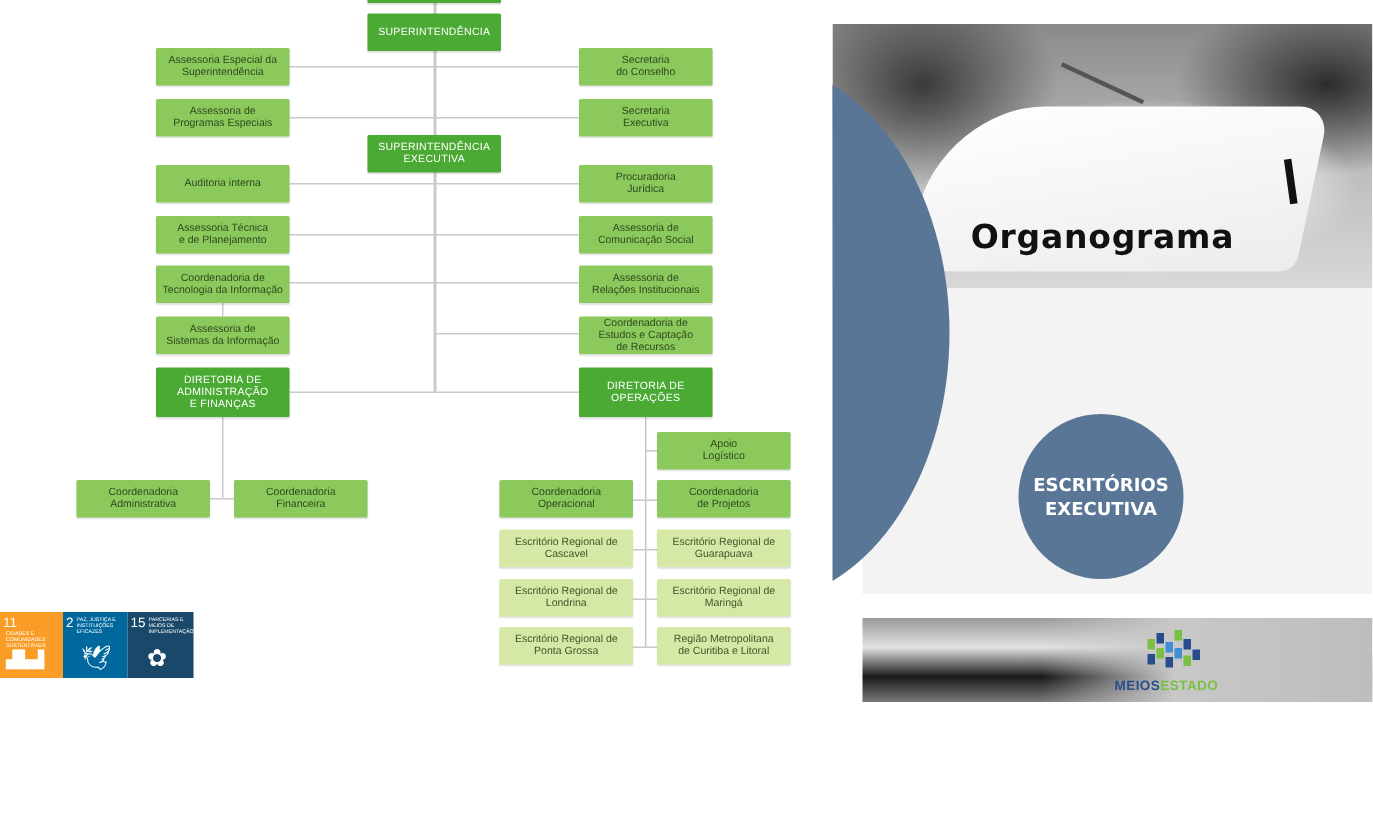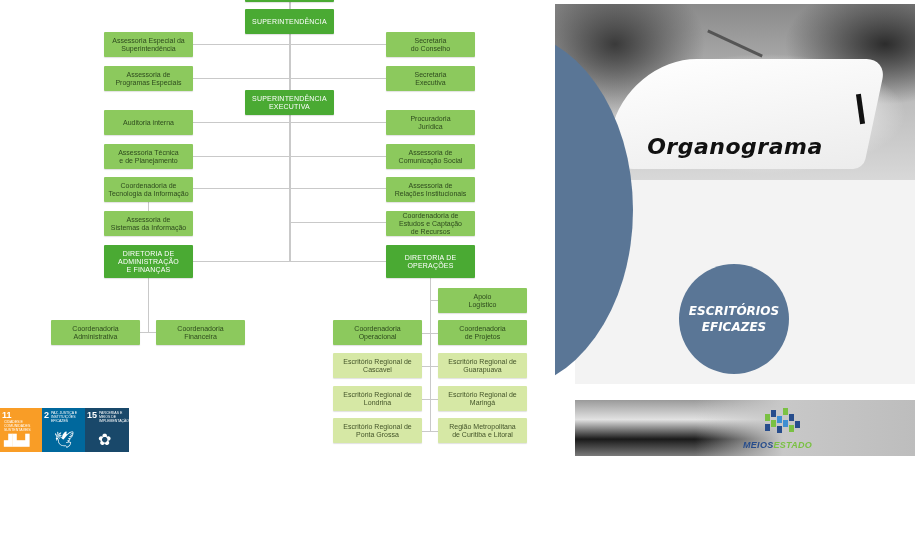--- a/index.html
+++ b/index.html
@@ -13,25 +13,25 @@
     text-align: center; font-size: 7px; line-height: 8px; color: #2d4a1d;
     border-radius: 1px; white-space: pre-line; padding: 0 2px;
     box-shadow: 0 1px 1px rgba(0,0,0,0.12);
   }
   .box.light { background: #8cc95d; }
   .box.pale  { background: #d6e8a5; color: #44552a; }
   .box.dark  { background: #4aaa33; color: #ffffff; font-size: 7px; letter-spacing: 0.2px; }
 
   .sdg { position: absolute; left: 0; top: 408px; width: 129px; height: 44px; display: flex; }
   .sdg-tile { height: 44px; color: #fff; font-size: 5px; line-height: 5px; padding: 3px 2px; position: relative; overflow: hidden; }
-  .sdg-tile .num { font-size: 9px; font-weight: bold; line-height: 9px; }
+  .sdg-tile .num { font-size: 9px; font-weight: normal; line-height: 9px; }
   .sdg-tile .lbl { display: inline-block; font-size: 3.5px; line-height: 4px; vertical-align: top; margin-left: 2px; width: 28px; }
   .sdg-tile .pic { position: absolute; left: 8px; bottom: 4px; font-size: 16px; line-height: 16px; }
 
-  .right { position: absolute; left: 555px; top: 4px; width: 360px; height: 452px; overflow: hidden; font-style: italic; }
+  .right { position: absolute; left: 555px; top: 16px; width: 360px; height: 452px; overflow: hidden; }
   .photo {
     position: absolute; left: 0; top: 0; width: 360px; height: 176px;
     background:
       radial-gradient(ellipse 140px 60px at 210px 110px, #f4f4f4 0%, #e6e6e6 60%, rgba(230,230,230,0) 100%),
       radial-gradient(ellipse 90px 70px at 60px 40px, #3a3a3a 0%, rgba(58,58,58,0) 100%),
       radial-gradient(ellipse 100px 60px at 330px 40px, #2c2c2c 0%, rgba(44,44,44,0) 100%),
       linear-gradient(180deg, #8a8a8a 0%, #bdbdbd 55%, #d8d8d8 100%);
   }
   .photo .paper {
     position: absolute; left: 60px; top: 55px; width: 260px; height: 110px;
@@ -177,21 +177,21 @@
   <div class="photo">
     <div class="paper"></div>
     <div class="pencil"></div>
     <div class="marker"></div>
     <div class="title">Organograma</div>
   </div>
   <div class="panel">
     <div class="arc"></div>
     <div class="circle">
       <span>ESCRITÓRIOS</span>
-      <span>EFICAZES</span>
+      <span>EXECUTIVA</span>
     </div>
     <div class="strip">
       <div class="fade"></div>
     </div>
     <div class="logo-pc">
       <div class="pc-blocks">
         <span style="left:6px;top:6px;background:#7ac143;"></span>
         <span style="left:12px;top:2px;background:#274d8c;"></span>
         <span style="left:18px;top:8px;background:#3f8fd2;"></span>
         <span style="left:24px;top:0px;background:#7ac143;"></span>

